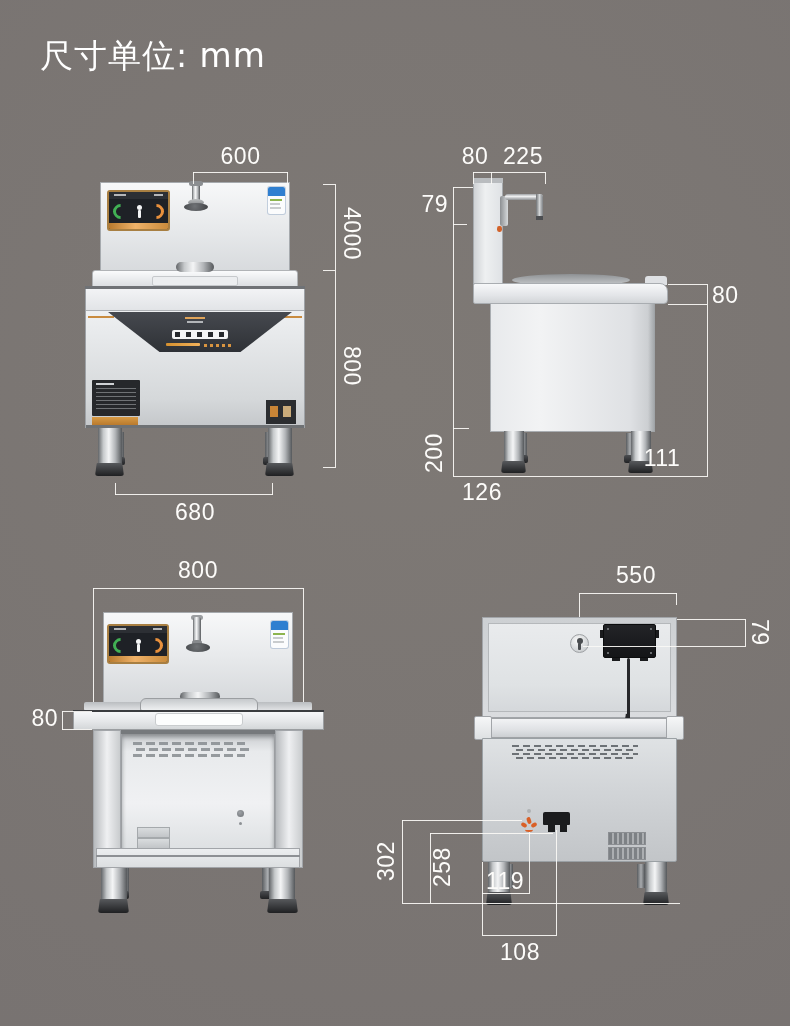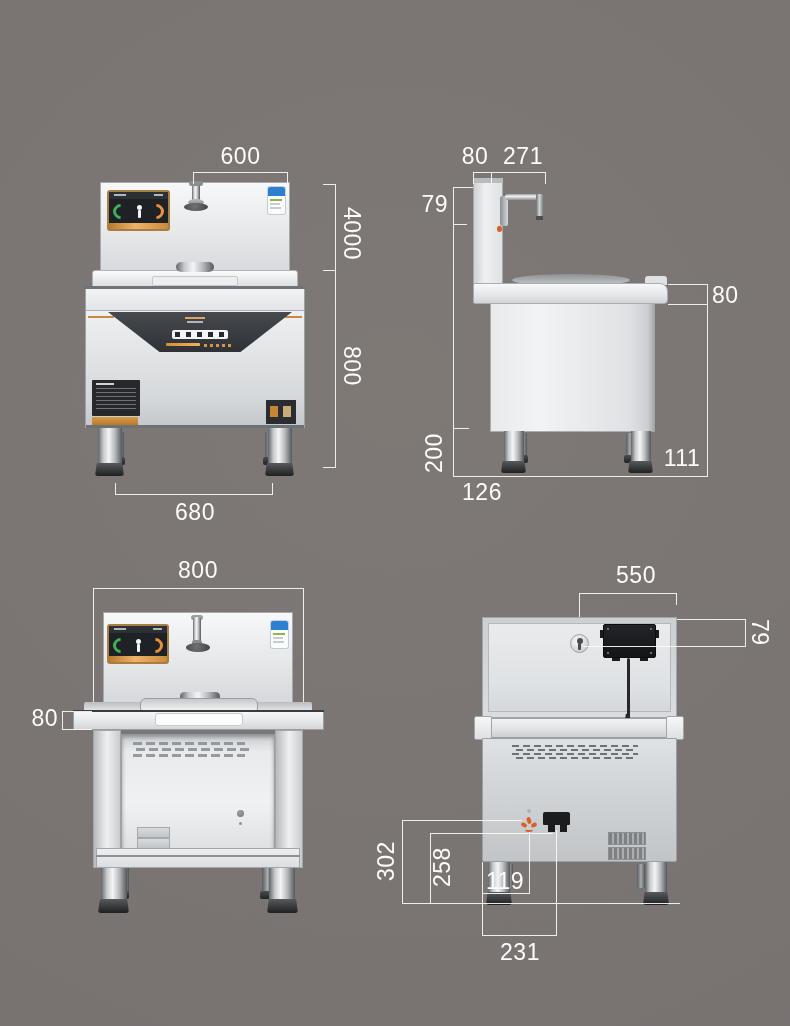--- a/index.html
+++ b/index.html
@@ -42,20 +42,21 @@
   .elabel .r3 { position:absolute; left:2px; right:4px; top:20px; height:2px; background:#c9ccce; }
   .vrow { position:absolute; height:3px; background:repeating-linear-gradient(90deg,#878c90 0 9px,transparent 9px 13px); opacity:.85; }
   .grow { position:absolute; height:2px; background:repeating-linear-gradient(90deg,#6d7276 0 7px,transparent 7px 11px); }
   .sgrille { position:absolute; background:repeating-linear-gradient(90deg,#7d8185 0 3px,#abaeb1 3px 5px); border:1px solid #8b8e92; }
 </style>
 </head>
 <body>
 
 <div class="canvas">
 
+  <div class="title">尺寸单位: mm</div>
 
   <div class="grp">
 
     <div class="abs steel" style="left:100px;top:182px;width:190px;height:104px;border-bottom:0;"></div>
     <div class="disp" style="left:107px;top:190px;width:63px;height:41px;">
       <div class="bar"></div>
       <div class="bard" style="left:5px;width:12px;"></div>
       <div class="bard" style="right:5px;width:9px;"></div>
       <div class="arcL"></div>
       <div class="arcR"></div>
@@ -144,34 +145,34 @@
     <div class="abs chrome" style="left:504px;top:431px;width:20px;height:32px;"></div>
     <div class="abs foot" style="left:501px;top:461px;width:25px;height:12px;"></div>
     <div class="abs chrome" style="left:631px;top:431px;width:20px;height:32px;"></div>
     <div class="abs foot" style="left:628px;top:461px;width:25px;height:12px;"></div>
 
     <div class="line" style="left:473px;top:172px;width:73px;height:1px;"></div>
     <div class="line" style="left:473px;top:172px;width:1px;height:12px;"></div>
     <div class="line" style="left:491px;top:172px;width:1px;height:12px;"></div>
     <div class="line" style="left:545px;top:172px;width:1px;height:12px;"></div>
     <div class="dt" style="left:455px;top:144px;width:40px;">80</div>
-    <div class="dt" style="left:500px;top:144px;width:46px;">271</div>
+    <div class="dt" style="left:500px;top:144px;width:46px;">225</div>
     <div class="line" style="left:453px;top:187px;width:1px;height:289px;"></div>
     <div class="line" style="left:453px;top:187px;width:20px;height:1px;"></div>
     <div class="line" style="left:453px;top:224px;width:14px;height:1px;"></div>
     <div class="line" style="left:453px;top:428px;width:16px;height:1px;"></div>
     <div class="dt" style="left:412px;top:192px;width:36px;text-align:right;">79</div>
     <div class="dt vtc" style="left:422px;top:428px;height:50px;">200</div>
     <div class="line" style="left:453px;top:476px;width:255px;height:1px;"></div>
     <div class="dt" style="left:458px;top:480px;width:48px;">126</div>
     <div class="line" style="left:707px;top:284px;width:1px;height:192px;"></div>
     <div class="line" style="left:668px;top:284px;width:39px;height:1px;"></div>
     <div class="line" style="left:668px;top:304px;width:39px;height:1px;"></div>
     <div class="dt" style="left:712px;top:283px;width:36px;text-align:left;">80</div>
-    <div class="dt" style="left:660px;top:446px;width:44px;">111</div>
+    <div class="dt" style="left:640px;top:446px;width:44px;">111</div>
   </div>
 
   <div class="grp">
     <div class="line" style="left:93px;top:588px;width:211px;height:1px;"></div>
     <div class="line" style="left:93px;top:588px;width:1px;height:122px;"></div>
     <div class="line" style="left:303px;top:588px;width:1px;height:122px;"></div>
     <div class="dt" style="left:158px;top:558px;width:80px;">800</div>
     <div class="abs steel" style="left:103px;top:612px;width:190px;height:100px;border-bottom:0;"></div>
     <div class="disp" style="left:107px;top:624px;width:62px;height:40px;">
       <div class="bar"></div>
@@ -280,20 +281,20 @@
     <div class="line" style="left:430px;top:833px;width:123px;height:1px;"></div>
     <div class="line" style="left:402px;top:903px;width:278px;height:1px;"></div>
     <div class="line" style="left:529px;top:832px;width:1px;height:61px;"></div>
     <div class="line" style="left:482px;top:893px;width:48px;height:1px;"></div>
     <div class="line" style="left:482px;top:862px;width:1px;height:73px;"></div>
     <div class="line" style="left:556px;top:830px;width:1px;height:105px;"></div>
     <div class="line" style="left:482px;top:935px;width:75px;height:1px;"></div>
     <div class="dt vtc" style="left:374px;top:836px;height:50px;">302</div>
     <div class="dt vtc" style="left:430px;top:843px;height:48px;">258</div>
     <div class="dt" style="left:480px;top:869px;width:50px;">119</div>
-    <div class="dt" style="left:482px;top:940px;width:76px;">231</div>
+    <div class="dt" style="left:482px;top:940px;width:76px;">108</div>
     <div class="line" style="left:677px;top:619px;width:68px;height:1px;"></div>
     <div class="line" style="left:583px;top:646px;width:162px;height:1px;"></div>
     <div class="line" style="left:745px;top:619px;width:1px;height:28px;"></div>
     <div class="dt vt" style="left:748px;top:613px;height:38px;">79</div>
   </div>
 
 </div>
 
 </body></html>

